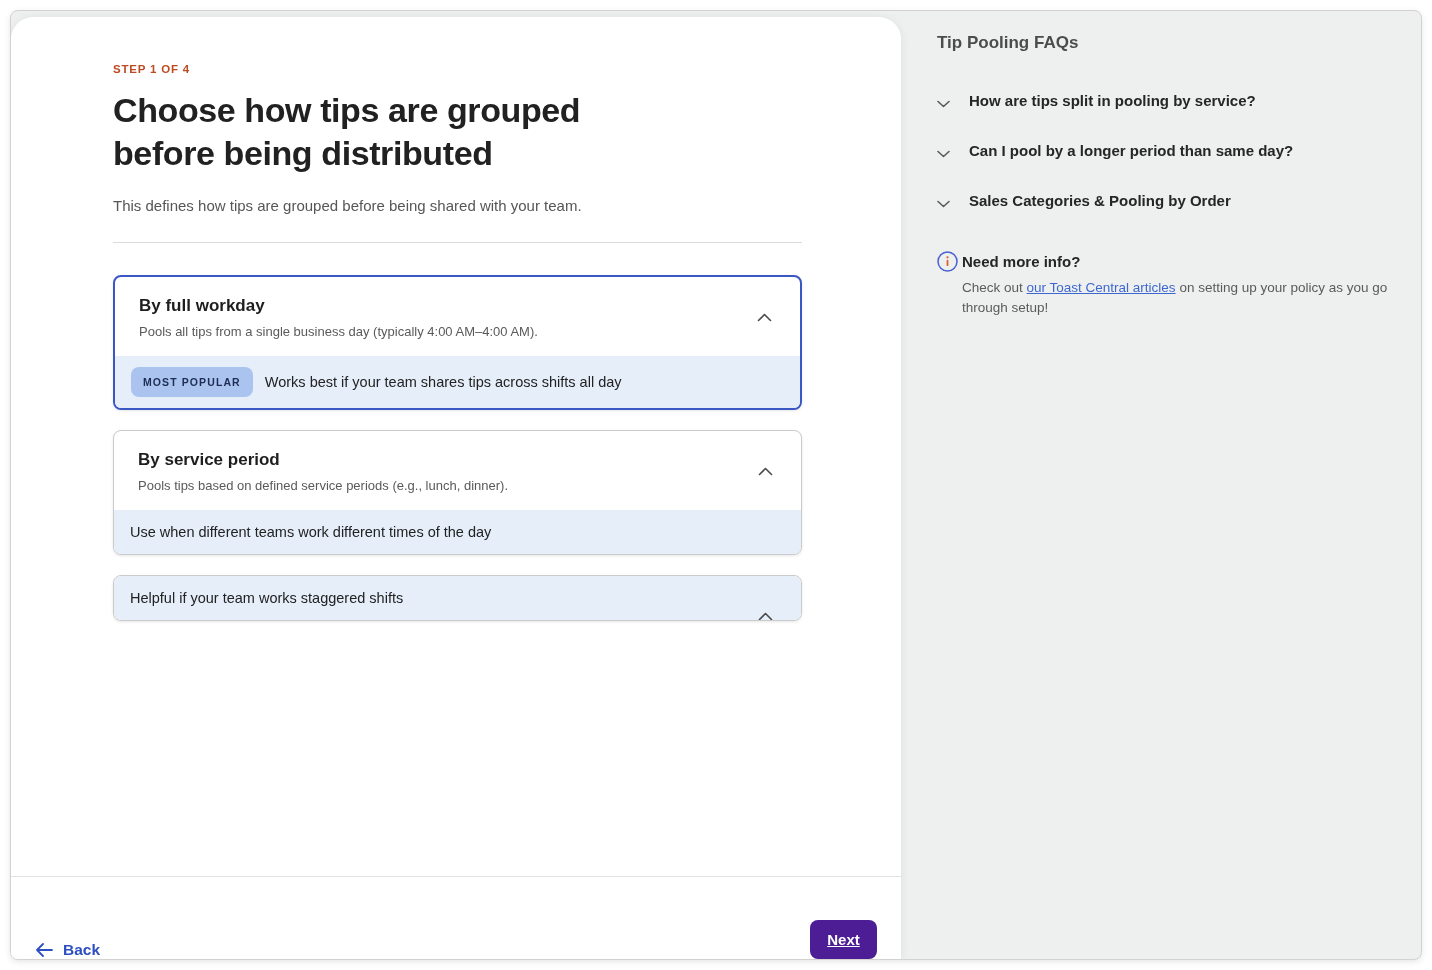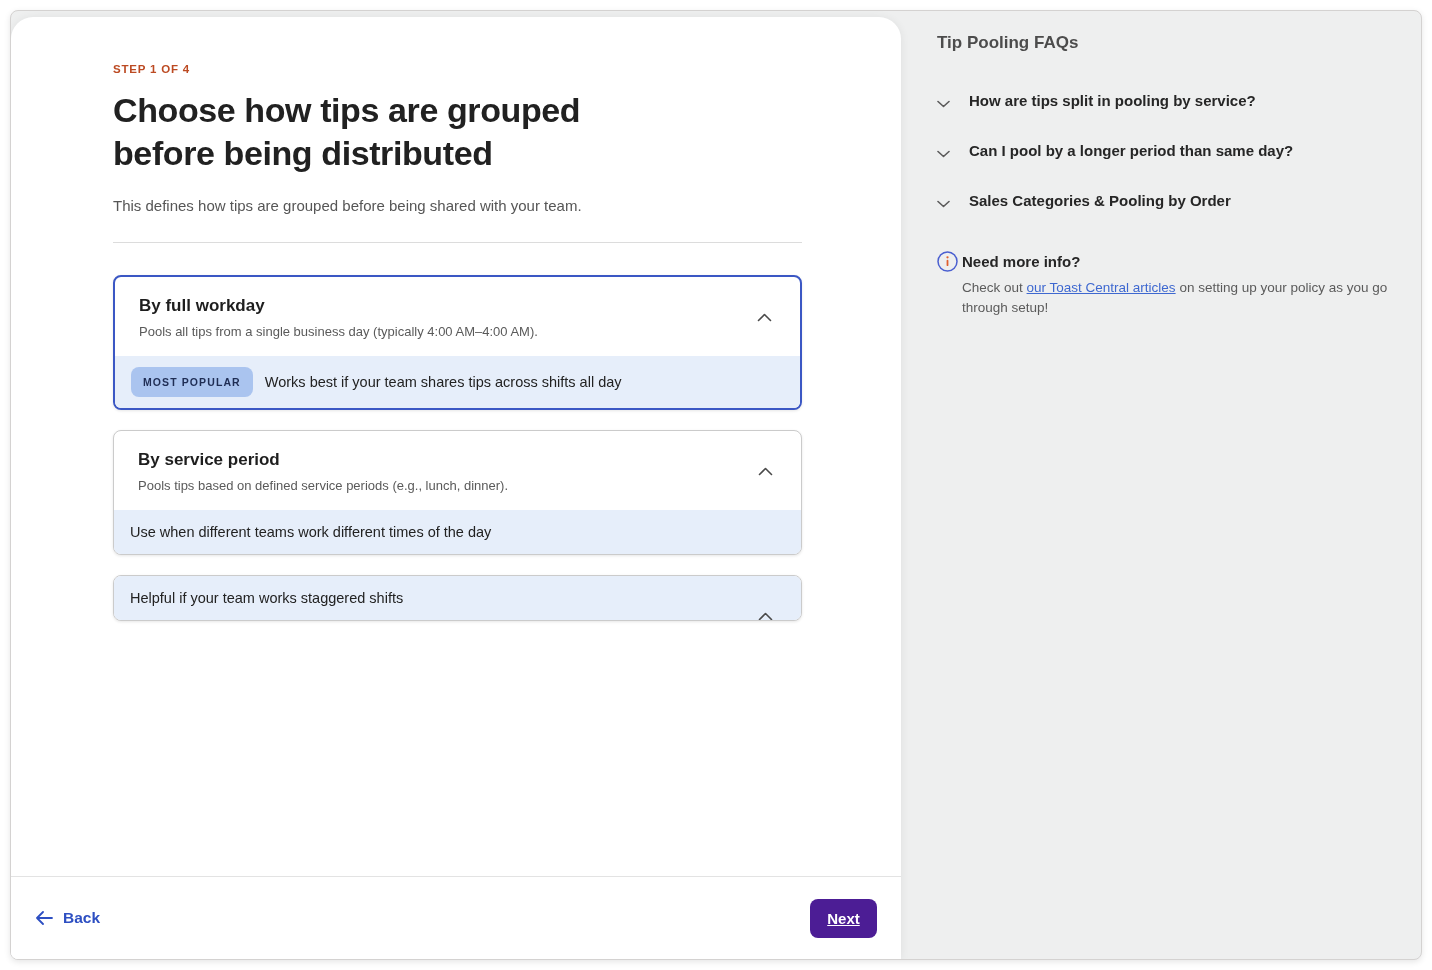--- a/index.html
+++ b/index.html
@@ -59,21 +59,21 @@
   .badge {
     background:#aac4ef; color:#1f2d54;
     font-size:10.5px; font-weight:bold; letter-spacing:1.1px;
     padding:4px 12px; border-radius:8px; white-space:nowrap;
   }
 
   
   .wizard-footer {
     position:absolute; left:0; right:0; bottom:0; height:83px;
     border-top:1px solid #e3e3e3; background:#ffffff;
-    display:flex; align-items:center; justify-content:space-between;
+    display:flex; align-items:flex-end; justify-content:space-between;
     padding:0 24px;
     gap:37px;
   }
   .back-link {
     display:flex; align-items:center; gap:10px;
     color:#2d4fc2; font-size:15.5px; font-weight:bold;
     cursor:pointer; text-decoration:none;
   }
   .next-button {
     background:#4c1d95; color:#ffffff;

